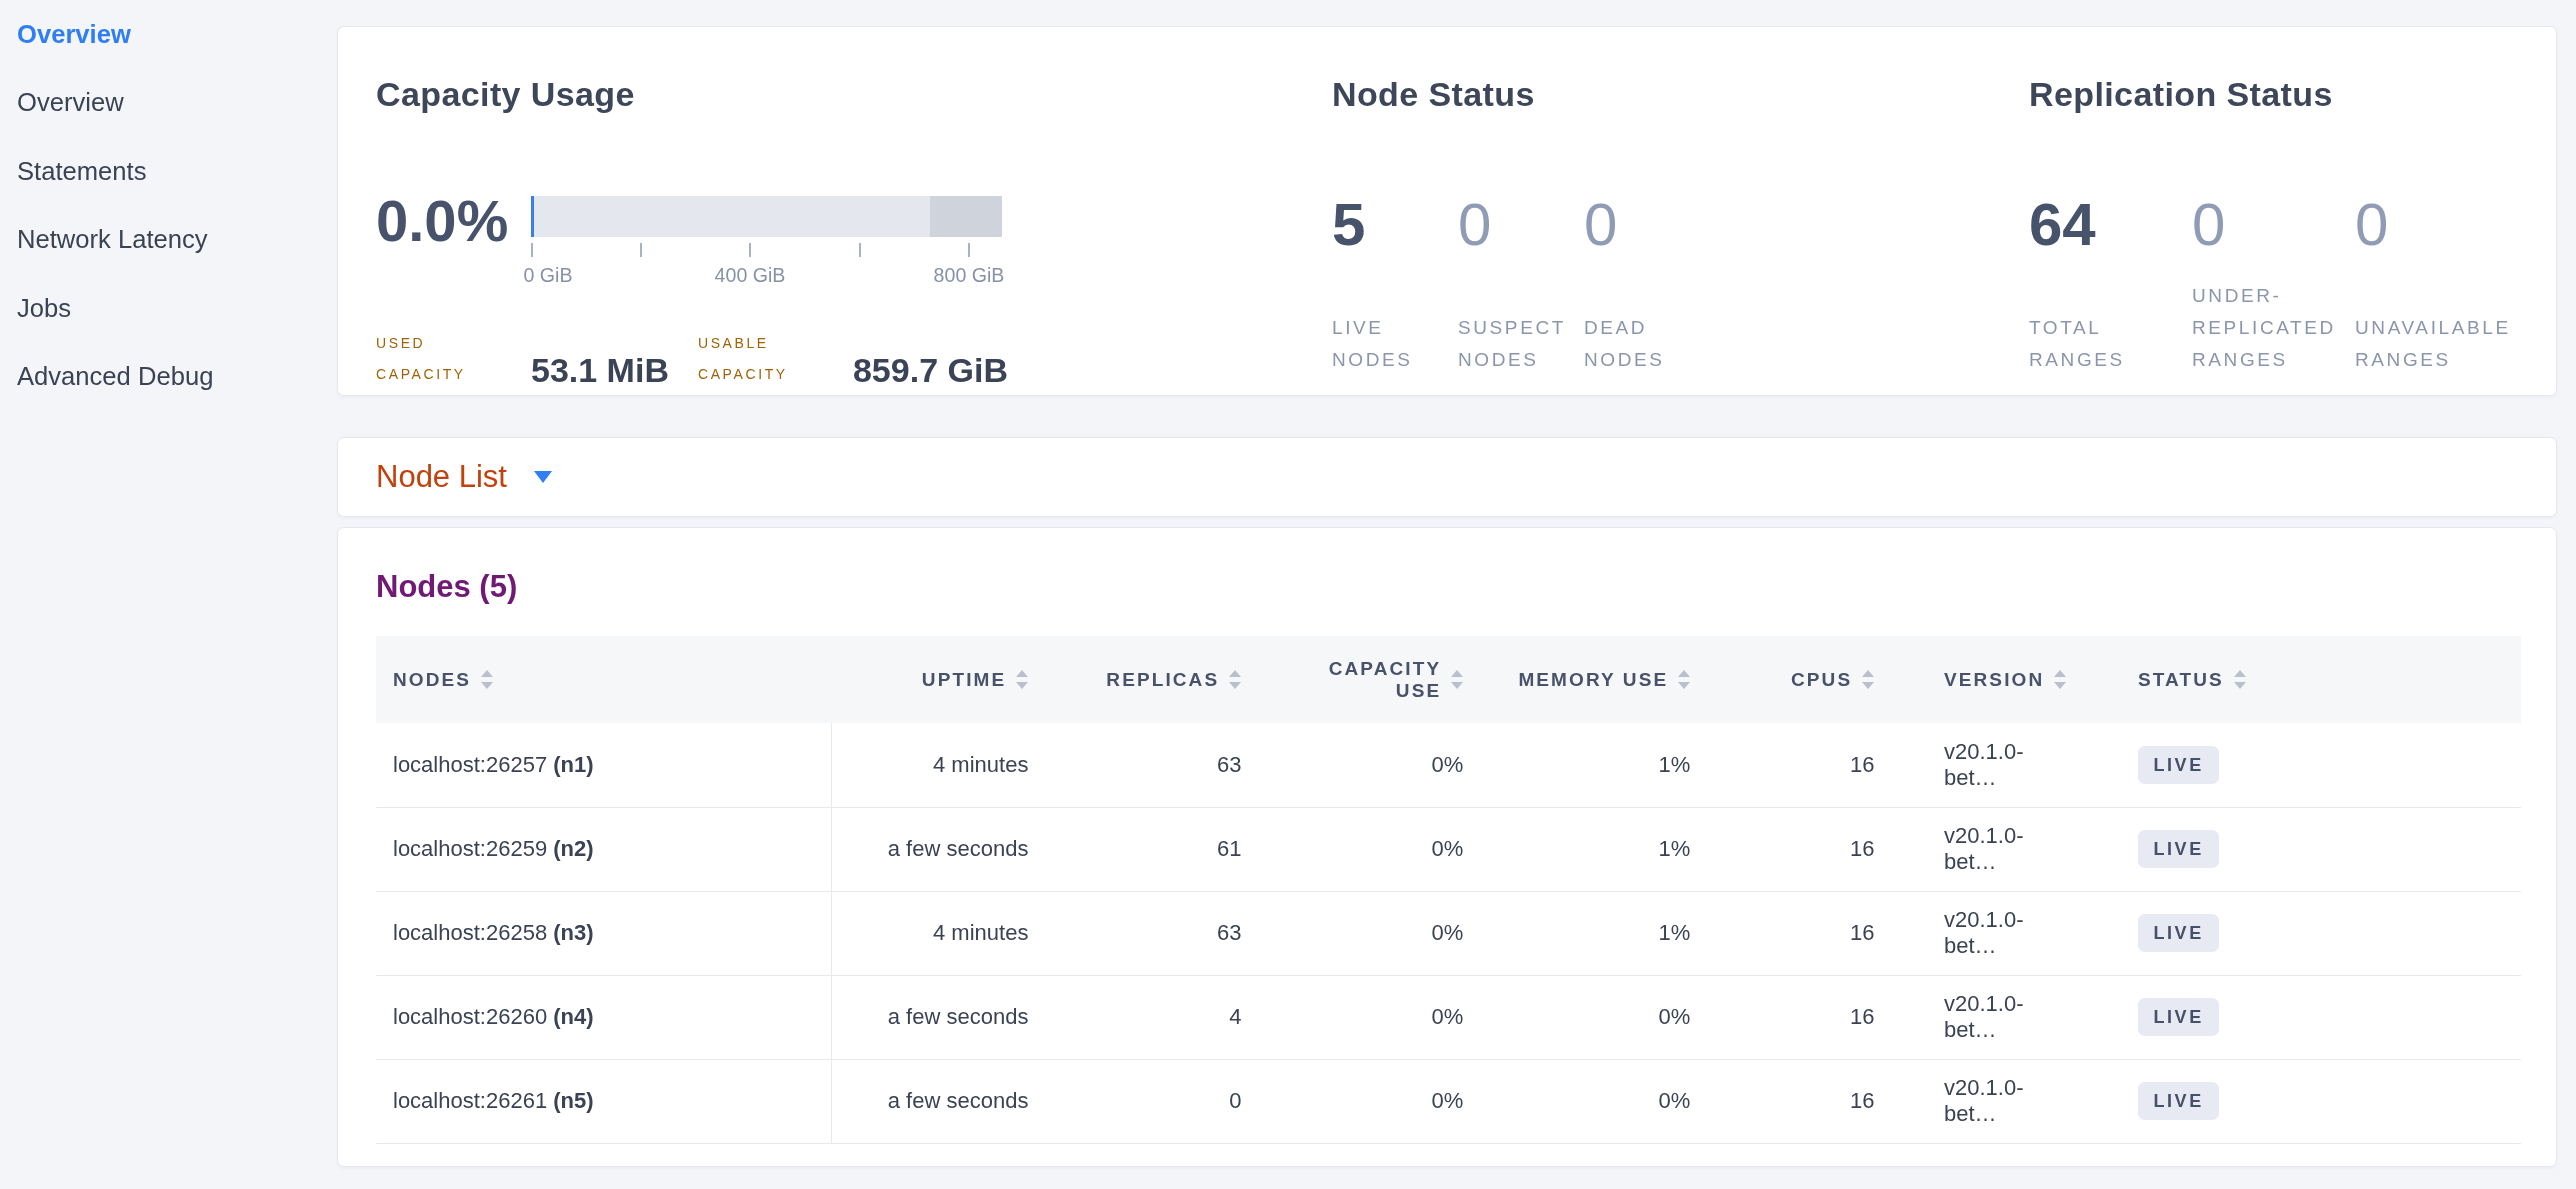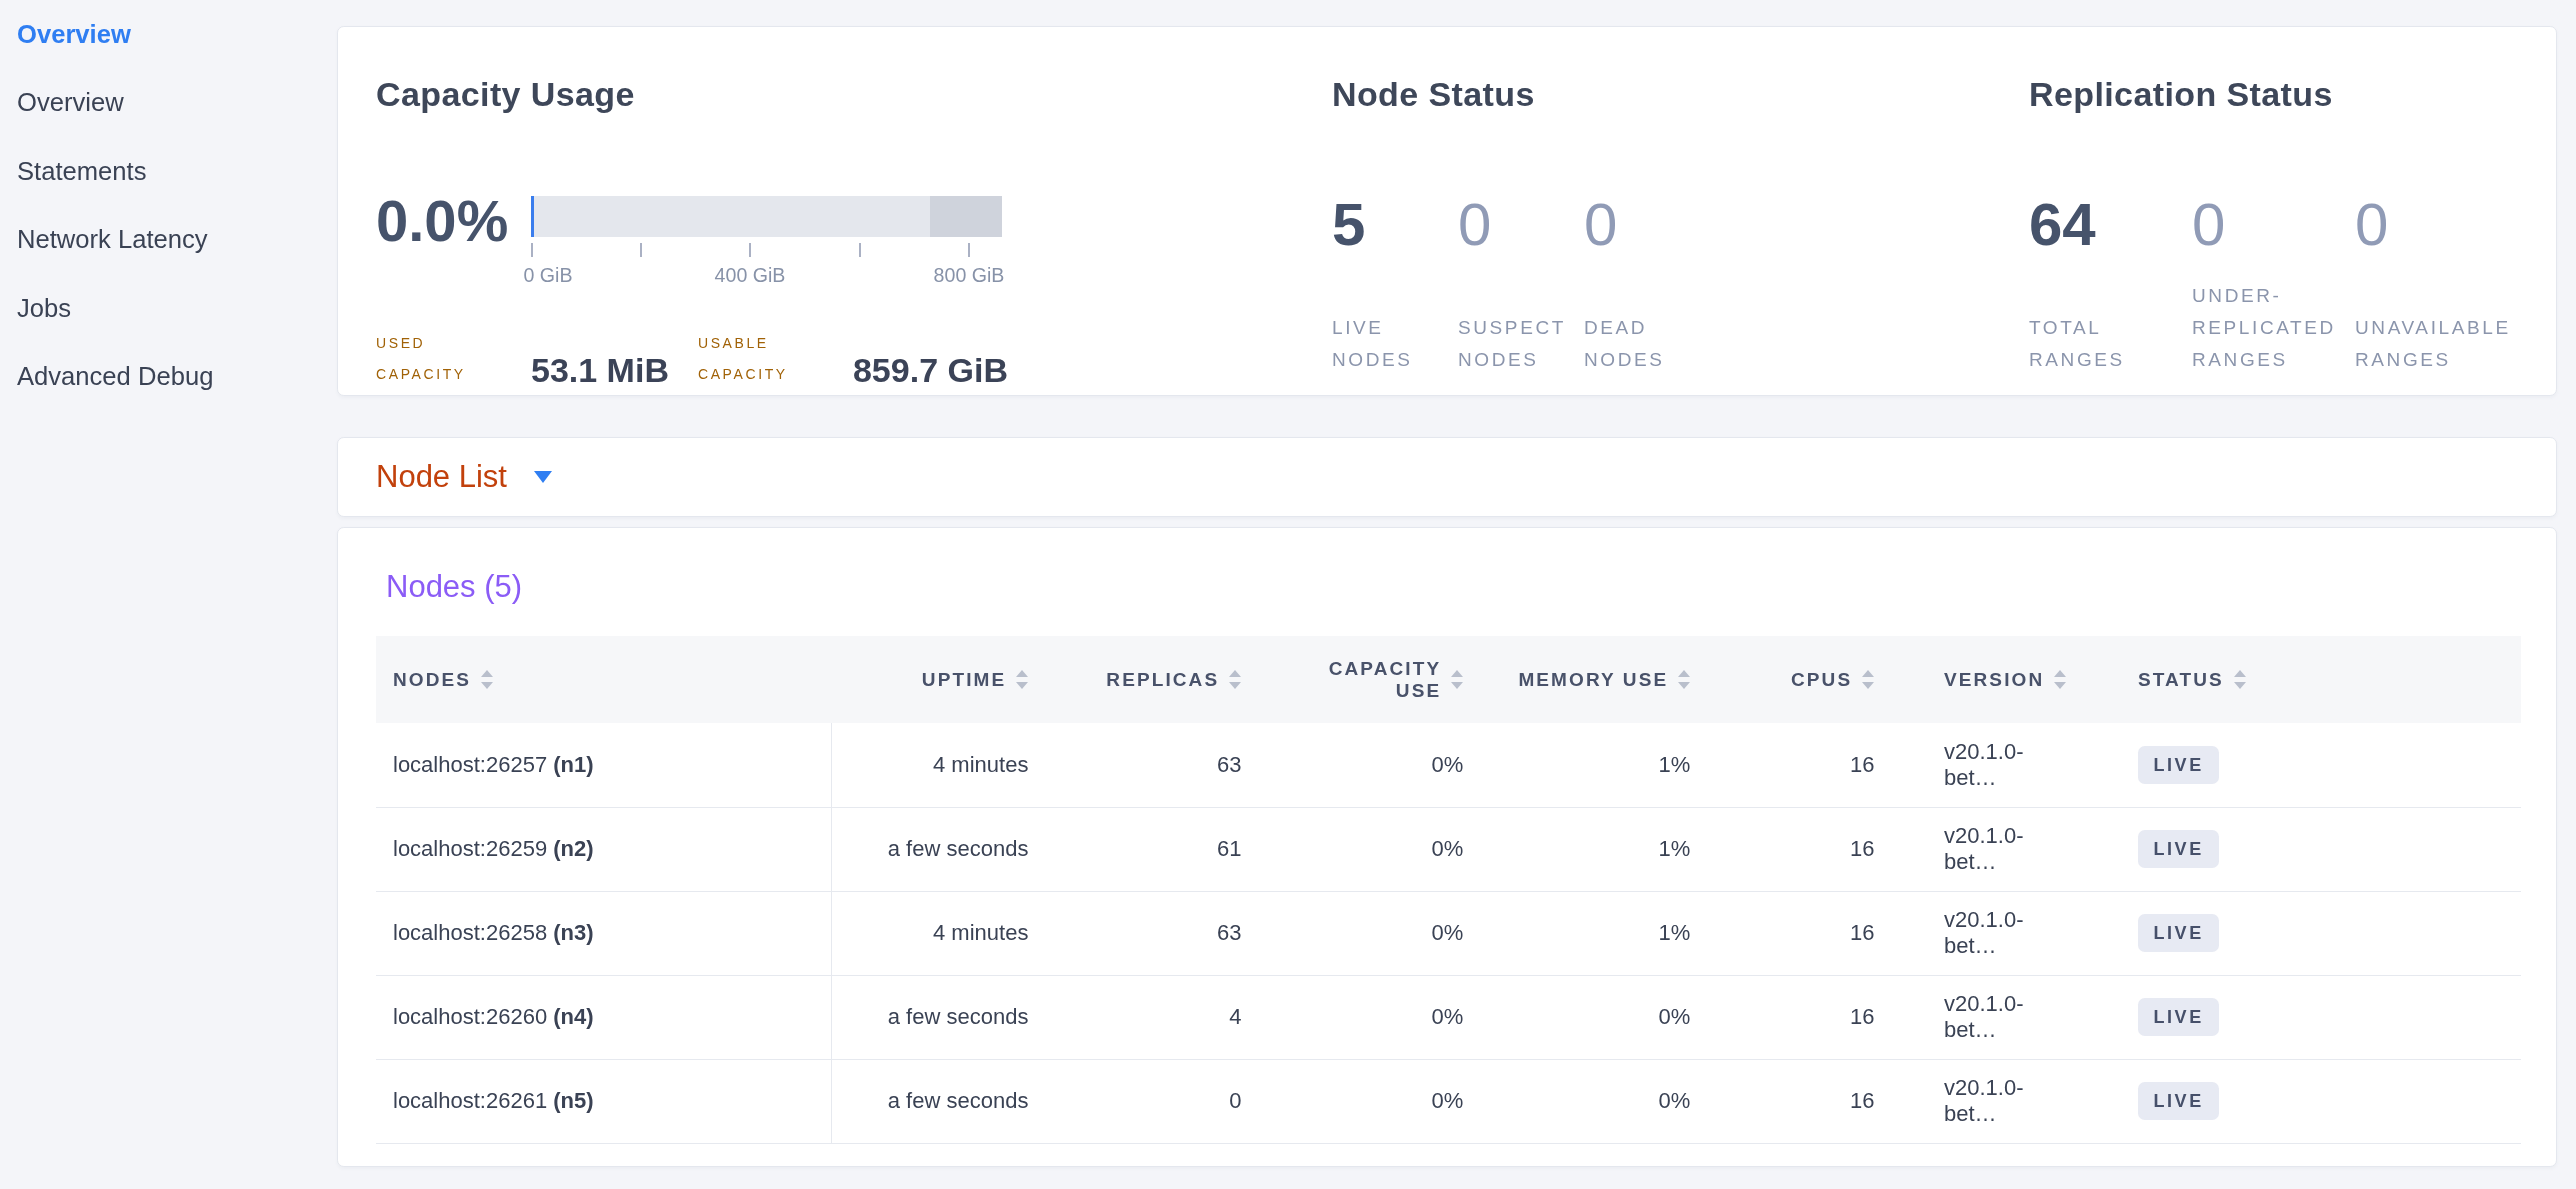--- a/index.html
+++ b/index.html
@@ -69,21 +69,21 @@
   
   .nodelist-inner { display:flex; align-items:center; height:100%; padding-left:38px; }
   .nodelist-label { font-size:31px; font-weight:500; color:#c2410c; cursor:pointer; }
   .caret-down {
     width:0; height:0; margin-left:27px;
     border-left:9.4px solid transparent; border-right:9.4px solid transparent;
     border-top:12px solid #2f7ef2;
   }
 
   
-  .nodes-title { margin:41px 0 0 48px; font-size:31px; font-weight:400; color:#8b5cf6; }
+  .nodes-title { margin:41px 0 0 38px; font-size:31px; font-weight:700; color:#701a75; }
   table.nodes { margin:31px 0 0 38px; width:2145px; border-collapse:collapse; table-layout:fixed; }
   col.c-nodes{width:455px} col.c-uptime{width:223px} col.c-replicas{width:213px}
   col.c-capuse{width:222px} col.c-memuse{width:227px} col.c-cpus{width:184px}
   col.c-version{width:194px} col.c-status{width:427px}
   thead th { background:#f6f7f9; height:87px; padding:0 25.6px 0 17px; cursor:pointer; }
   .th-flex { display:flex; align-items:center; gap:10.2px; font-size:19px; font-weight:700; letter-spacing:2.1px; color:#49526a; }
   th.num .th-flex { justify-content:flex-end; text-align:right; }
   th.left .th-flex { justify-content:flex-start; }
   th.pad-l { padding-left:44px; }
   .wrap-130 { width:114px; display:inline-block;text-align:right; }

